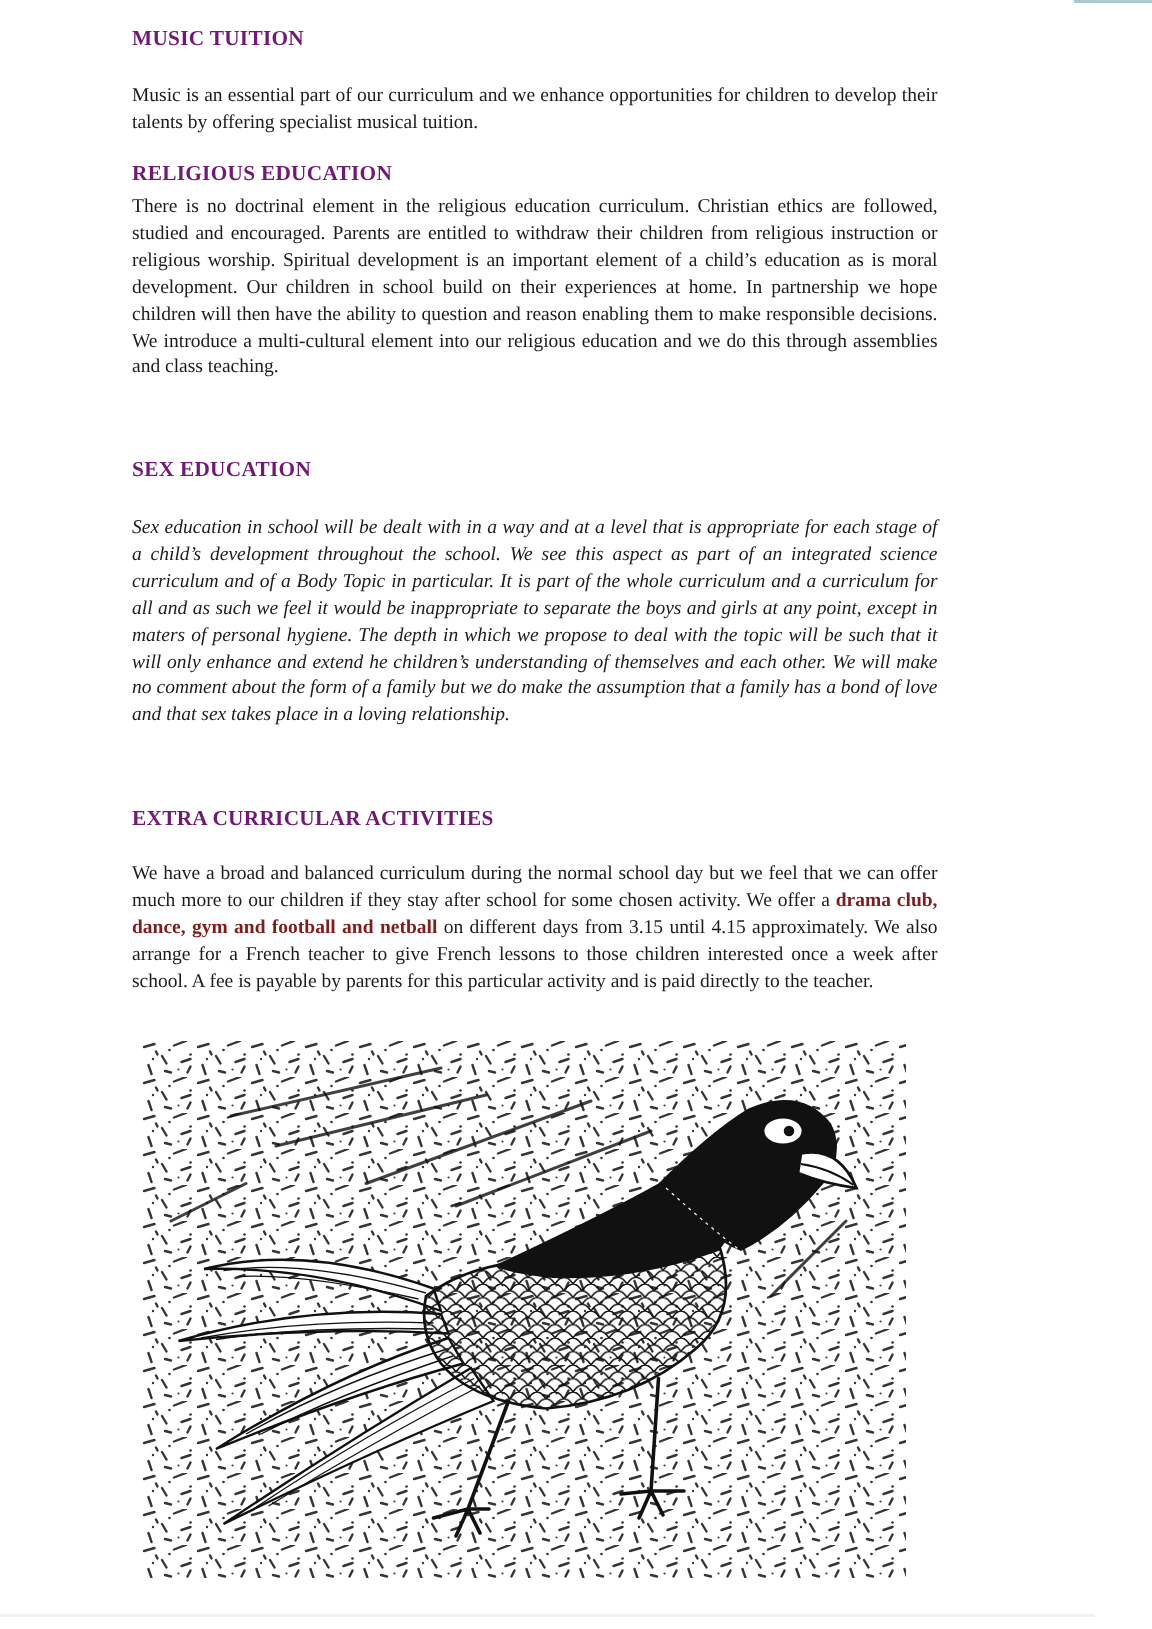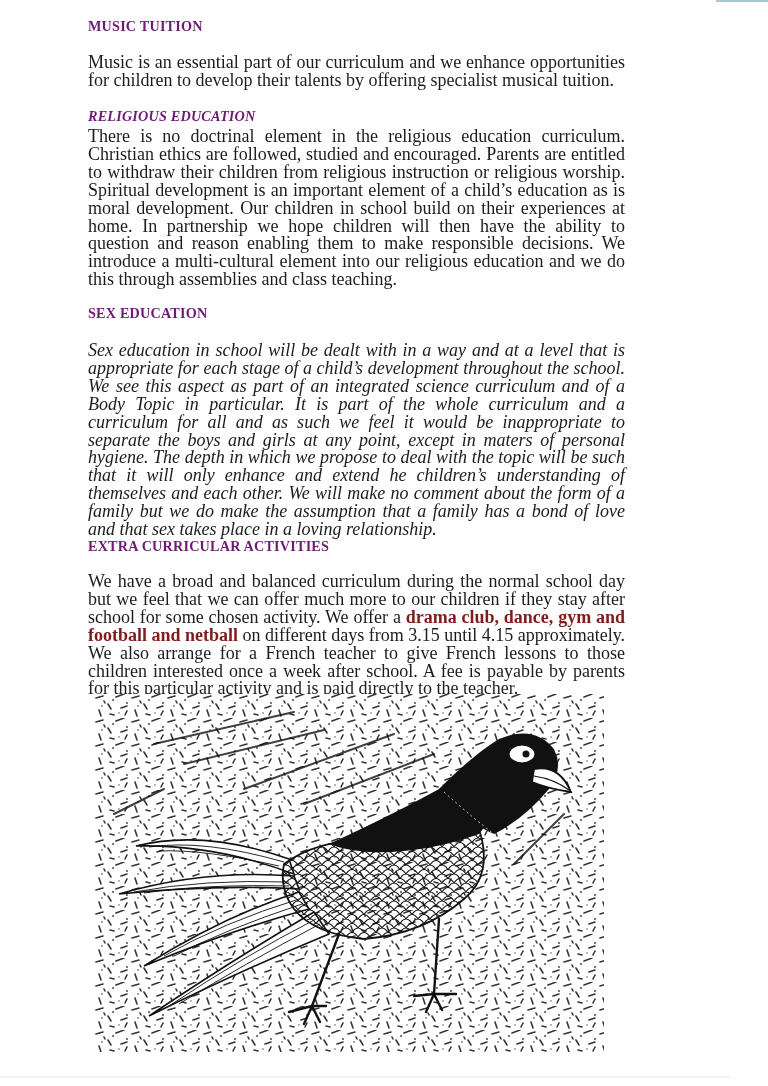--- a/index.html
+++ b/index.html
@@ -43,30 +43,30 @@
       font-family: "Liberation Serif", serif;
       font-weight: bold;
       font-size: 14.2px;
       letter-spacing: 0.2px;
       margin: 0;
       line-height: 18px;
       color: #701a75;
     }
     p.section-body {
       margin: 0;
-      font-size: 18px;
+      font-size: 13px;
       line-height: 17.9px;
       text-align: justify;
       color: #1c1c1c;
     }
     p.section-body b { font-weight: bold; color: #7f1d1d; }
 
     #music-heading      { position: absolute; top: 0; }
     #music-body         { position: absolute; top: 37px; width: 537px; }
-    #religious-heading  { position: absolute; top: 90px; font-style: italic; }
+    #religious-heading  { position: absolute; top: 90px; }
     #religious-body     { position: absolute; top: 111px; width: 537px; }
     #sex-heading        { position: absolute; top: 287px; }
     #sex-body           { position: absolute; top: 325px; width: 537px; font-style: italic; }
     #extra-heading      { position: absolute; top: 520px; }
     #extra-body         { position: absolute; top: 556px; width: 537px; }
 
     .illustration {
       position: absolute;
       left: 94px;
       top: 694px;

